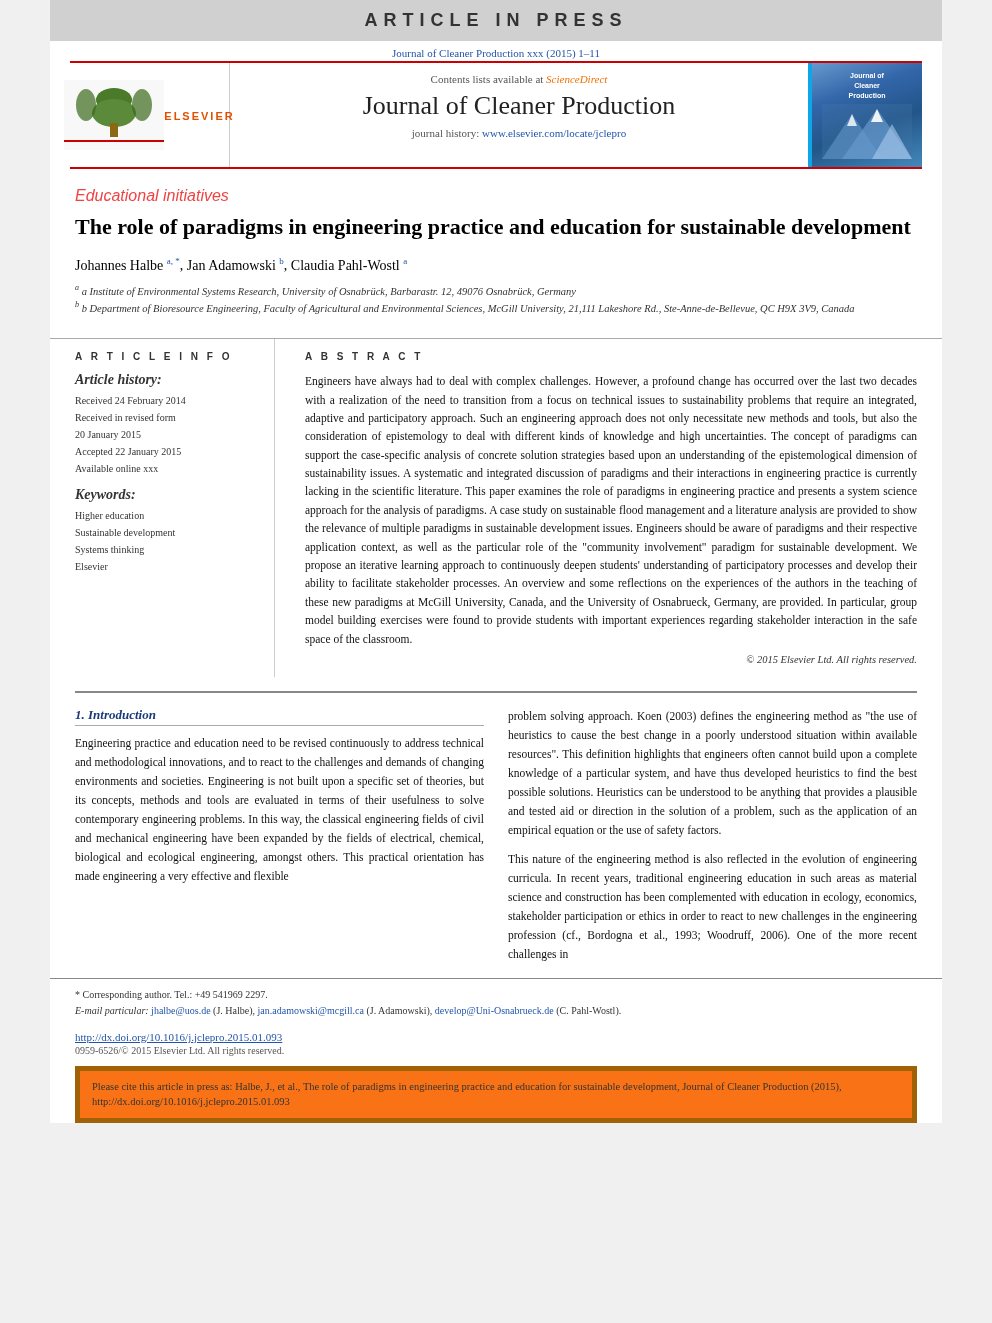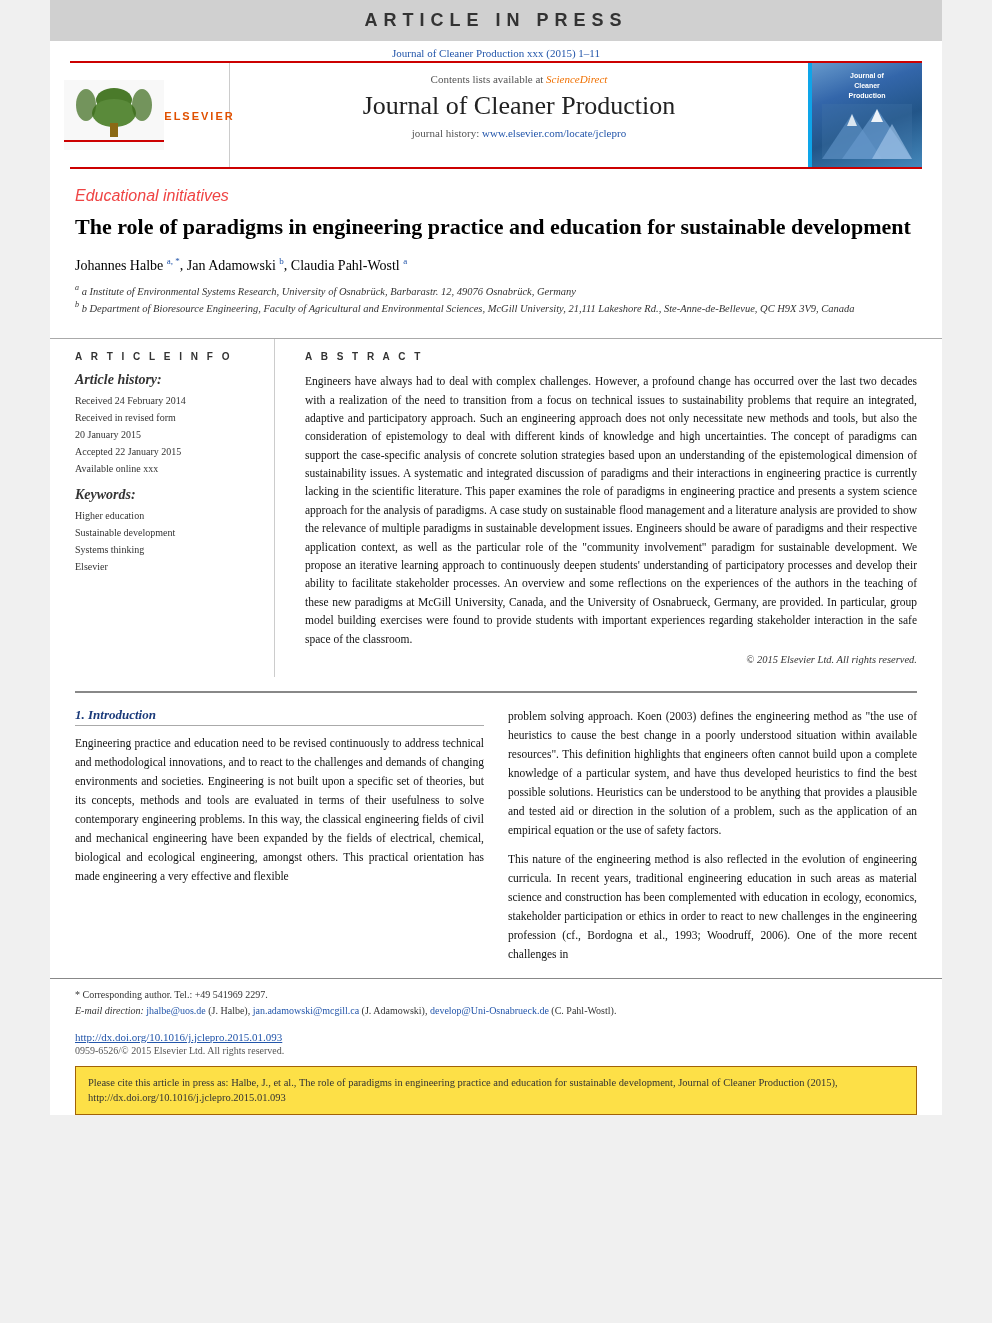--- a/index.html
+++ b/index.html
@@ -302,22 +302,22 @@
     }
 
     .issn-line {
       font-size: 10px;
       color: #555;
       margin: 2px 25px;
     }
 
     
     .citation-banner {
-      background: #fde047;
-      border: 1px solid #a16207;
+      background: #f97316;
+      border: 5px solid #a16207;
       margin: 10px 25px;
       padding: 8px 12px;
       font-size: 10.5px;
       color: #333;
       line-height: 1.5;
     }
 
     .cp-inner-text {
       color: #fff;
       font-size: 7px;
@@ -446,21 +446,21 @@
       <p class="body-text">
         <span>This nature of the engineering method is also reflected in the evolution of engineering curricula. In recent years, traditional engineering education in such areas as material science and construction has been complemented with education in ecology, economics, stakeholder participation or ethics in order to react to new challenges in the engineering profession (cf., Bordogna et al., 1993; Woodruff, 2006). One of the more recent challenges in</span>
       </p>
     </div>
 
   </div>
 
   <div class="footnotes-area">
     <div class="footnote-line">* Corresponding author. Tel.: +49 541969 2297.</div>
     <div class="footnote-line">
-      <em>E-mail direction:</em>
+      <em>E-mail particular:</em>
       <span>
         <span class="inline-ref" style="cursor:pointer;">jhalbe@uos.de</span> (J. Halbe),
         <span class="inline-ref" style="cursor:pointer;">jan.adamowski@mcgill.ca</span>
         (J. Adamowski), <span class="inline-ref" style="cursor:pointer;">develop@Uni-Osnabrueck.de</span> (C. Pahl-Wostl).
       </span>
     </div>
   </div>
 
   <a class="doi-link" href="#">http://dx.doi.org/10.1016/j.jclepro.2015.01.093</a>
   <div class="issn-line">0959-6526/© 2015 Elsevier Ltd. All rights reserved.</div>

